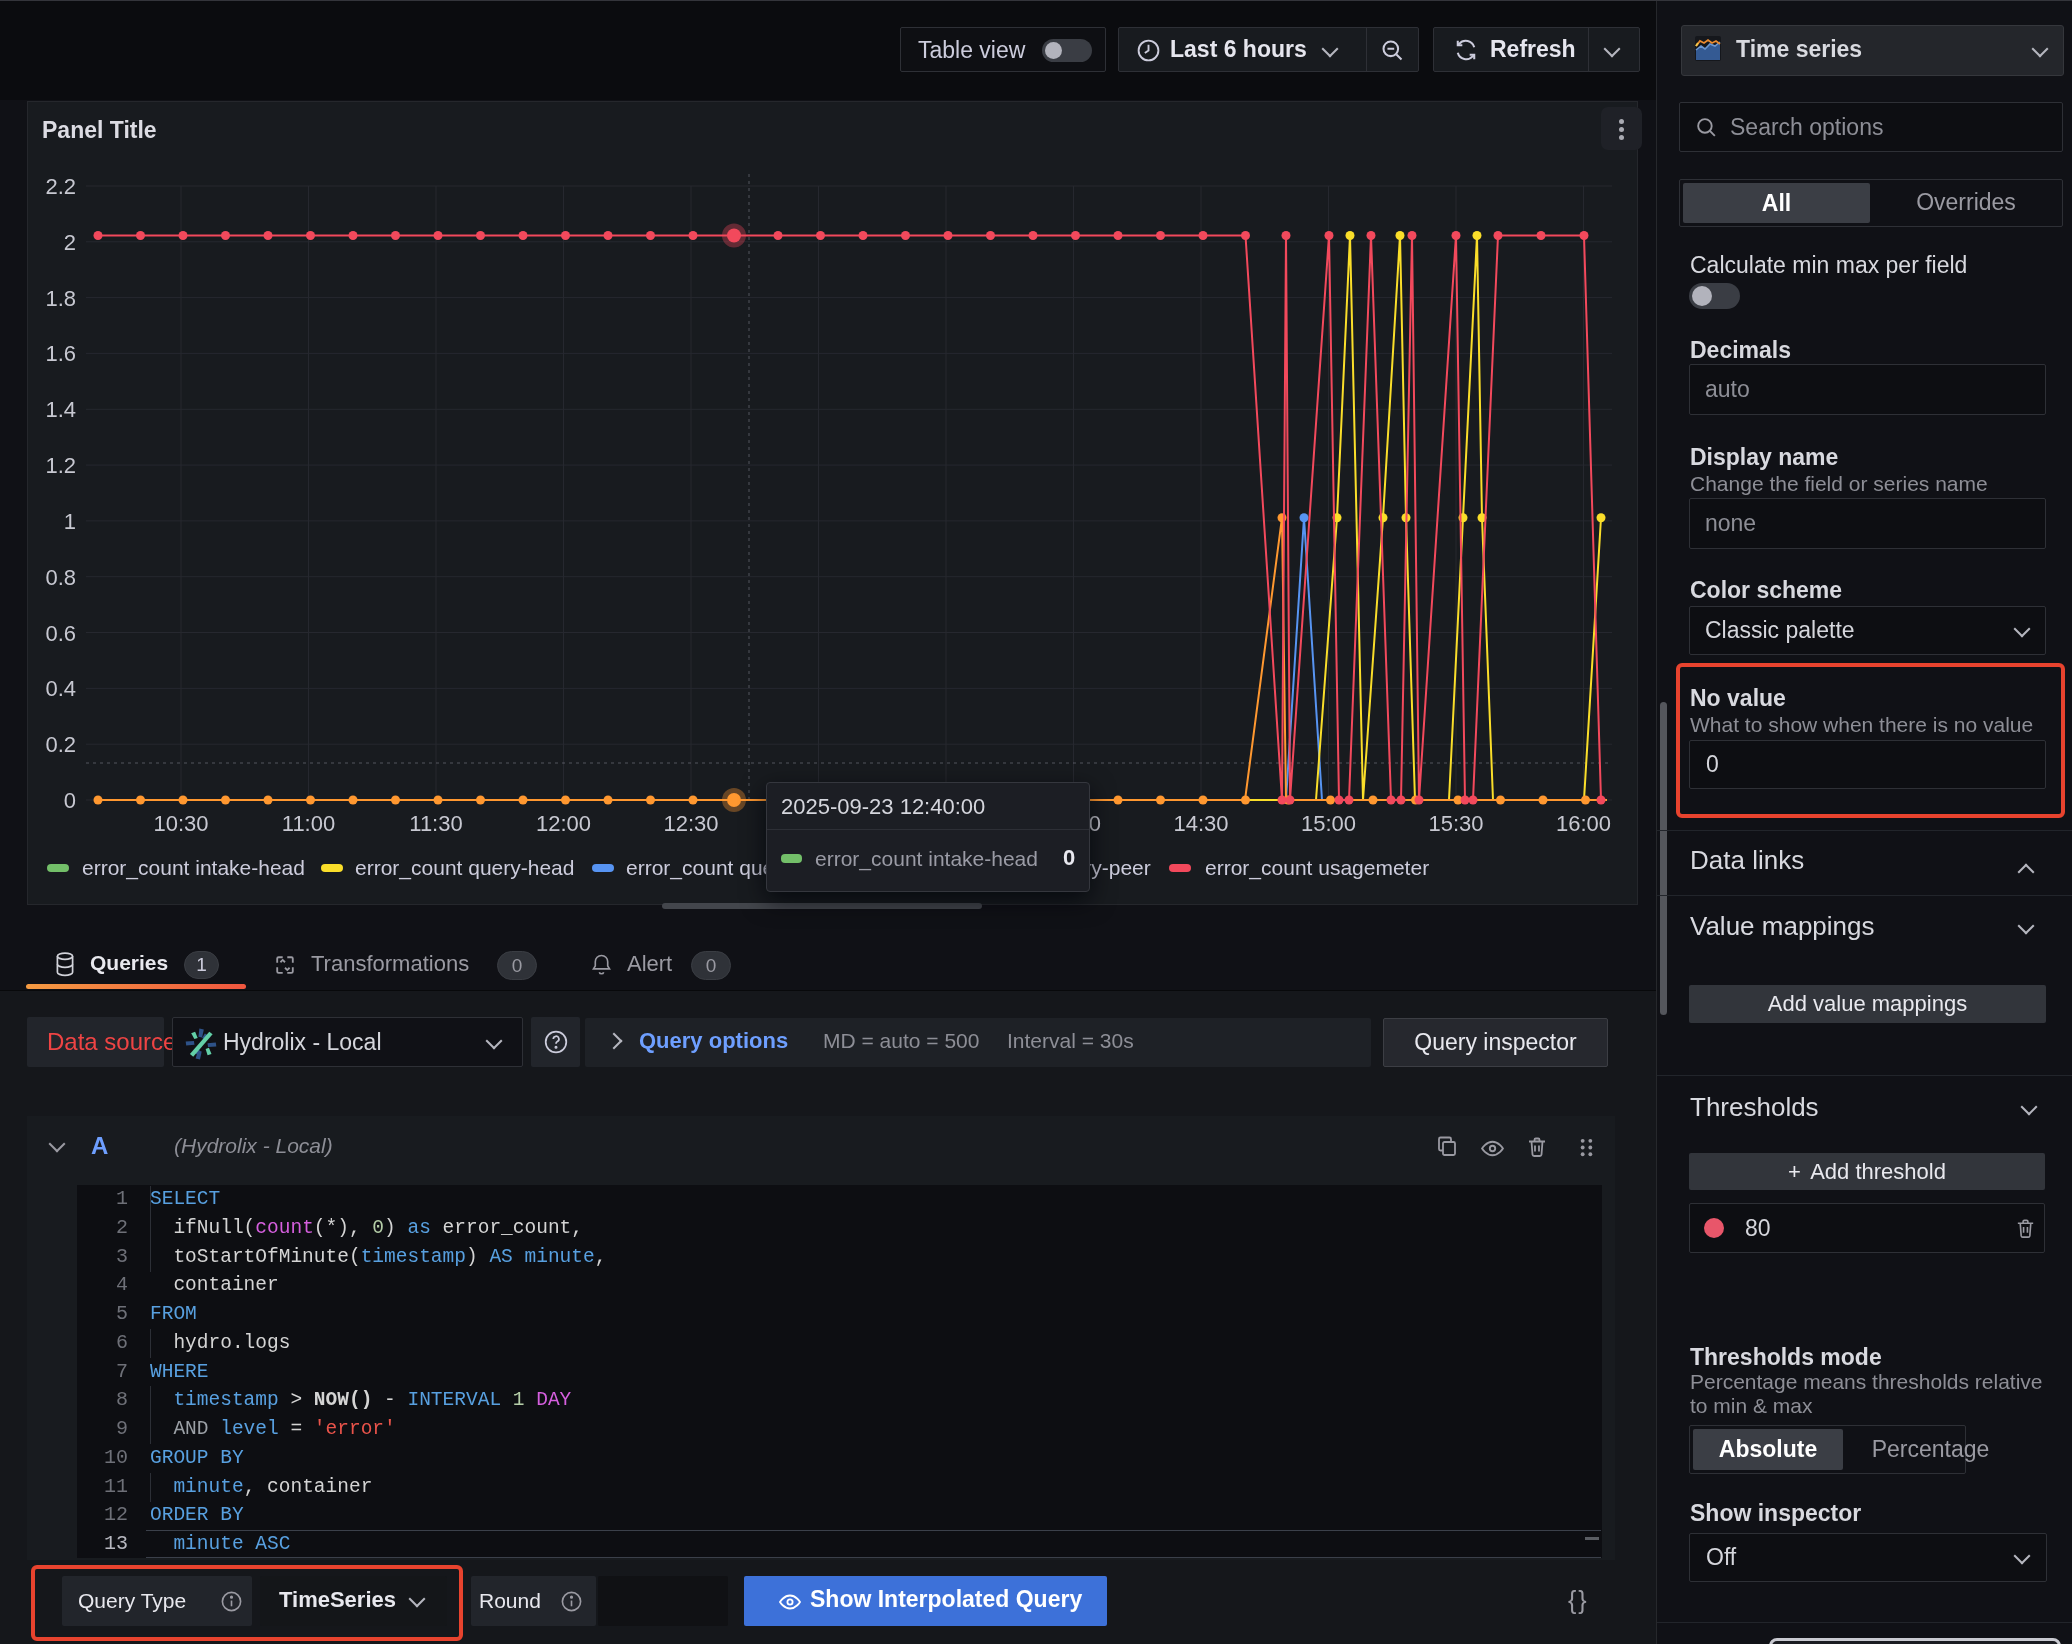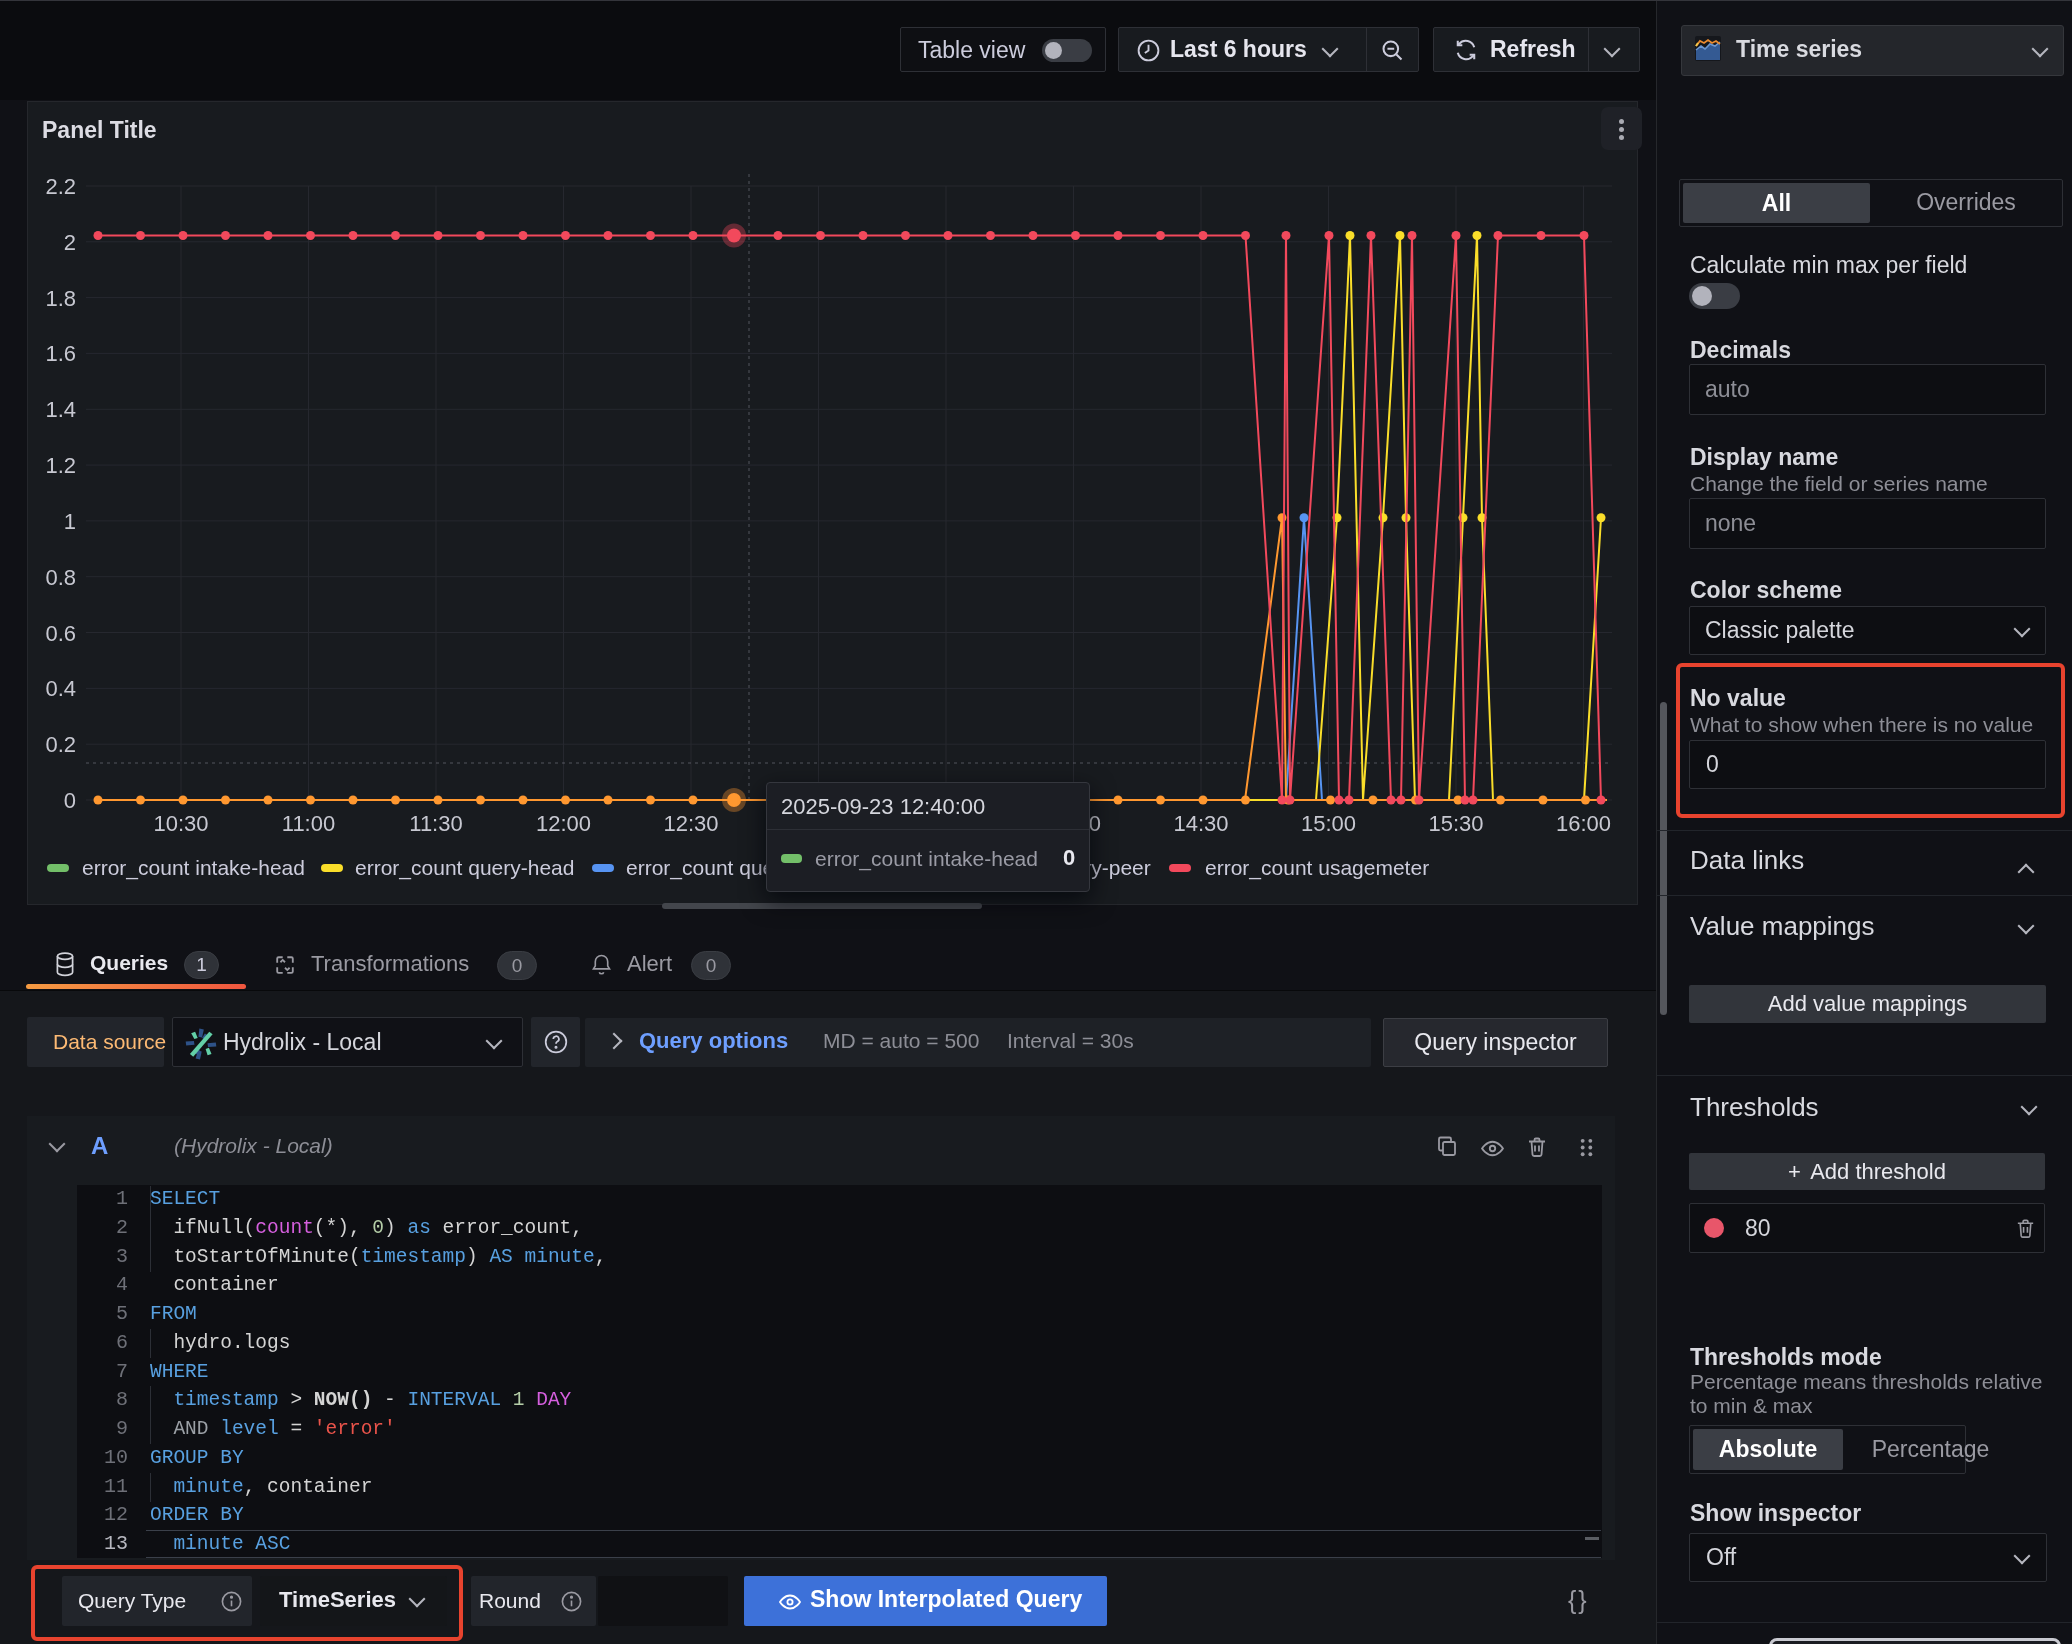--- a/index.html
+++ b/index.html
@@ -263,21 +263,21 @@
   <span class="abs" style="left:497px;top:16px;width:40px;height:29px;background:#2f3238;border:1px solid #3a3d43;border-radius:15px;text-align:center;line-height:27px;font-size:19px;color:#9a9aa2">0</span>
   <svg class="abs" style="left:591px;top:18px" width="21" height="24" viewBox="0 0 22 25" fill="none" stroke="#9a9aa2" stroke-width="1.7">
       <path d="M11 2.5a6.5 6.5 0 0 0-6.5 6.5v4.5L2.6 16.5h16.8l-1.9-3V9A6.5 6.5 0 0 0 11 2.5z"></path>
       <path d="M8.7 20a2.4 2.4 0 0 0 4.6 0"></path>
     </svg>
   <span class="abs nw" style="left:627px;top:16px;font-size:22px;color:#9a9aa2">Alert</span>
   <span class="abs" style="left:691px;top:16px;width:40px;height:29px;background:#2f3238;border:1px solid #3a3d43;border-radius:15px;text-align:center;line-height:27px;font-size:19px;color:#9a9aa2">0</span>
 </div>
 
 <div class="abs chip nw" style="left:27px;top:1017px;width:137px;height:50px">
-  <span style="margin-left:26px;font-size:21px;color:#fdba74;font-weight:500">Data source</span>
+  <span style="margin-left:20px;font-size:24px;color:#ef4444;font-weight:500">Data source</span>
 </div>
 <div class="abs inp" style="left:172px;top:1017px;width:351px;height:50px;background:#101116">
   <svg class="abs" style="left:12px;top:10px" width="32" height="32" viewBox="0 0 32 32">
     <g fill="#2e5288">
       <path d="M14.4 0.6l4.4 0.9-1.7 8.1-3.7-0.8z"></path>
       <path d="M0.7 13.6l8.2-0.5 0.6 3.7-8.3 0.6z"></path>
       <path d="M13.0 22.6l3.7 0.8-1.7 8.1-4.4-0.9z"></path>
       <path d="M22.5 15.2l8.3-0.6 0.5 3.8-8.2 0.5z"></path>
       <path d="M19.9 5.4l3.2 2.1-3.4 4.1-2.6-1.7z"></path>
       <path d="M12.3 20.4l2.6 1.7-2.8 4.3-3.2-2.1z"></path>
@@ -405,20 +405,27 @@
       <rect x="0" y="0" width="26" height="25" rx="2" fill="#15171c"></rect>
       <path d="M1 14l5-4 4 3 5-5 5 2 5-4v18H1z" fill="#3a66a8" opacity="0.85"></path>
       <path d="M1 14l5-4 4 3 5-5 5 2 5-4" fill="none" stroke="#6c97d2" stroke-width="1.6"></path>
       <path d="M1 10l4-5 4 2 4-3 4 3 4-2 4 3" fill="none" stroke="#eb8b2f" stroke-width="1.8"></path>
       <path d="M1 10l2-3" fill="none" stroke="#f5c84b" stroke-width="2"></path>
     </svg>
     <span class="abs nw" style="left:54px;top:10px;font-size:23px;font-weight:700;color:#d9dae0">Time series</span>
     <span class="abs chev" style="left:352px;top:17px"></span>
   </div>
 
+  <div class="abs inp" style="left:22px;top:102px;width:384px;height:50px">
+    <svg class="abs" style="left:14px;top:12px" width="25" height="25" viewBox="0 0 24 24" fill="none" stroke="#9a9aa2" stroke-width="1.8">
+        <circle cx="10.5" cy="10.5" r="6.5"></circle>
+        <path d="M15.5 15.5L20 20"></path>
+      </svg>
+    <span class="abs nw" style="left:50px;top:11px;font-size:23px;color:#8d8e96">Search options</span>
+  </div>
 
   <div class="abs inp" style="left:22px;top:179px;width:384px;height:48px;background:#101116">
     <span class="abs nw" style="left:3px;top:3px;width:187px;height:40px;background:#3b3e45;border-radius:2px;text-align:center;line-height:40px;font-size:23px;font-weight:700;color:#fff">All</span>
     <span class="abs nw" style="left:190px;top:9px;width:192px;text-align:center;font-size:23px;color:#9a9aa2">Overrides</span>
   </div>
   <span class="abs nw" style="left:33px;top:252px;font-size:23px;color:#d8d9df;font-weight:500">Calculate min max per field</span>
   <span class="abs" style="left:32px;top:283px;width:51px;height:26px;background:#3a3d44;border-radius:13px">
     <span class="abs" style="left:3px;top:3px;width:20px;height:20px;background:#b2b3bc;border-radius:50%"></span>
   </span>
   <span class="abs lbl" style="left:33px;top:337px">Decimals</span>

